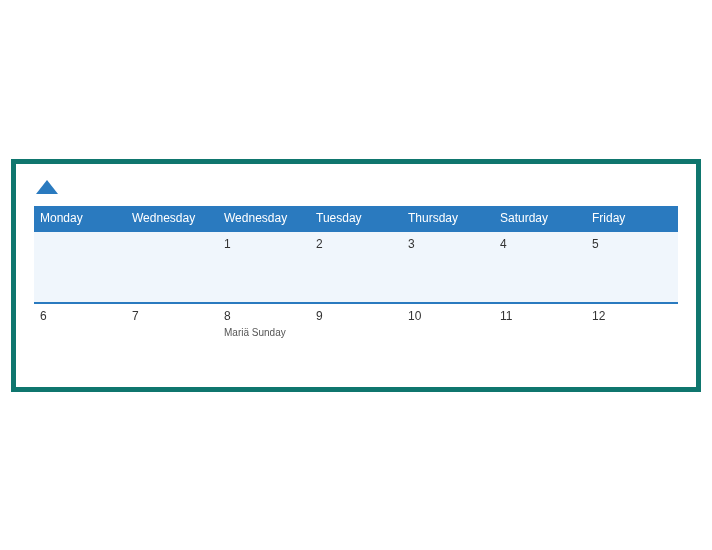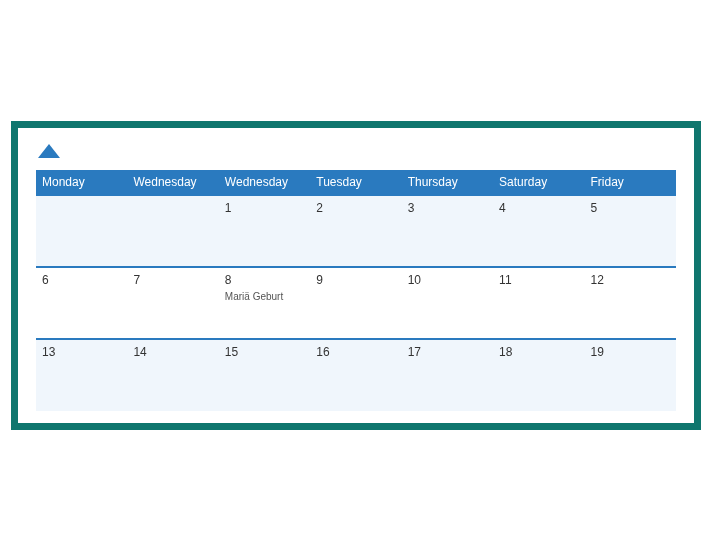--- a/index.html
+++ b/index.html
@@ -8,21 +8,21 @@
       background: #fff;
       display: flex;
       justify-content: center;
       align-items: center;
       width: 712px;
       height: 550px;
     }
     .calendar-container {
       width: 690px;
       background: #fff;
-      border: 7px solid #0f766e;
+      border: 5px solid #0f766e;
       padding: 16px 18px 12px 18px;
     }
     .calendar-header {
       display: flex;
       align-items: center;
       justify-content: space-between;
       margin-bottom: 12px;
     }
     .logo {
       display: flex;
@@ -156,52 +156,29 @@
             <span class="day-number">5</span>
           </td>
         </tr>
         <tr>
           <td>
             <span class="day-number">6</span>
           </td>
           <td>
             <span class="day-number">7</span>
           </td>
-          <td><span class="day-number">8</span><span class="event-text">Mariä Geburt</span></td>
+          <td><span class="day-number">8</span><span class="event-text">Mariä Sunday</span></td>
           <td>
             <span class="day-number">9</span>
           </td>
           <td>
             <span class="day-number">10</span>
           </td>
           <td>
             <span class="day-number">11</span>
           </td>
           <td>
             <span class="day-number">12</span>
           </td>
         </tr>
-        <tr>
-          <td>
-            <span class="day-number">13</span>
-          </td>
-          <td>
-            <span class="day-number">14</span>
-          </td>
-          <td>
-            <span class="day-number">15</span>
-          </td>
-          <td>
-            <span class="day-number">16</span>
-          </td>
-          <td>
-            <span class="day-number">17</span>
-          </td>
-          <td>
-            <span class="day-number">18</span>
-          </td>
-          <td>
-            <span class="day-number">19</span>
-          </td>
-        </tr>
       </tbody>
   </table>
 </div>
 
 </body></html>

